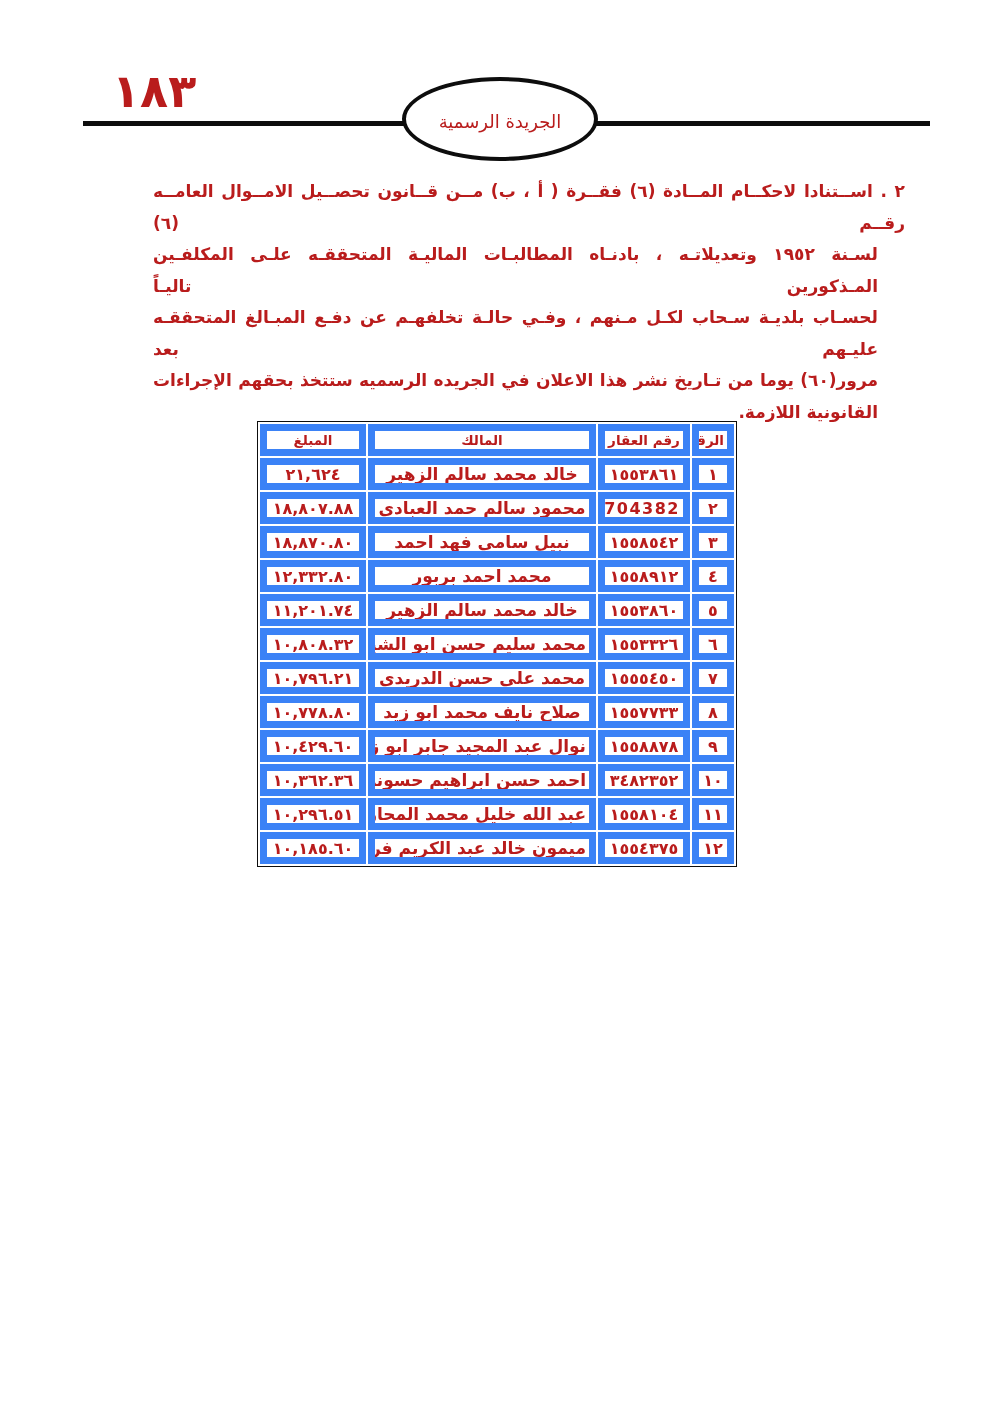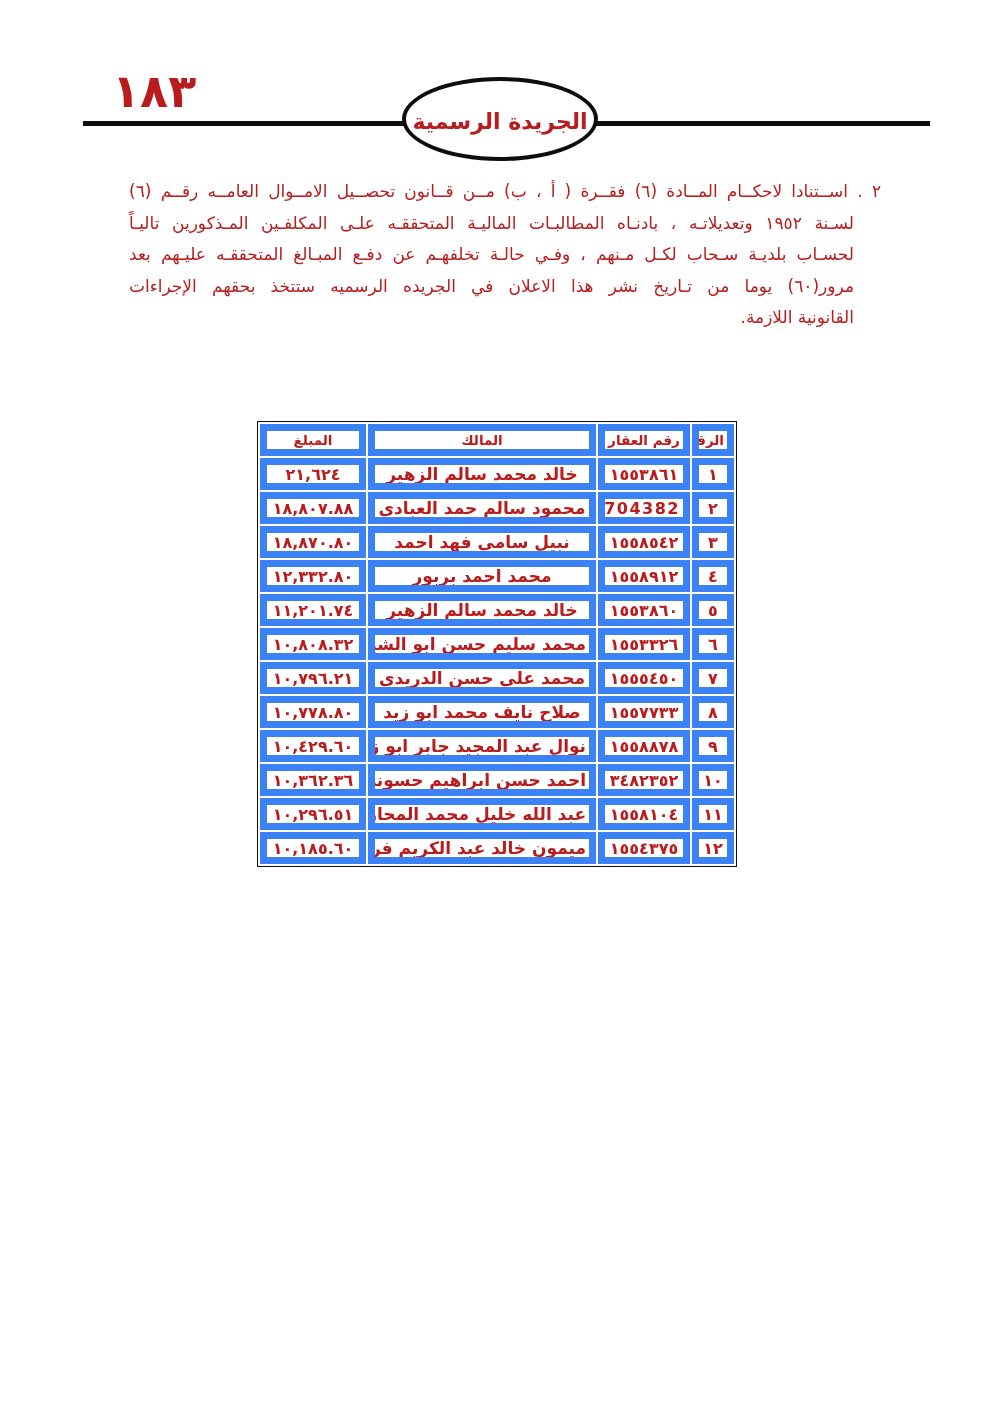--- a/index.html
+++ b/index.html
@@ -42,35 +42,35 @@
     background: #ffffff;
     border: 4px solid #0d0d0d;
     border-radius: 50%;
     box-sizing: border-box;
     display: flex;
     align-items: center;
     justify-content: center;
     z-index: 2;
   }
   .gazette-seal span {
-    font-size: 22px;
-    font-weight: bold;
+    font-size: 18px;
+    font-weight: normal;
     padding-top: 4px;
     text-align: right;
   }
 
   
   .notice {
     position: absolute;
     top: 176px;
-    right: 119px;
+    right: 95px;
     width: 752px;
     direction: rtl;
     font-size: 17px;
-    font-weight: normal;
+    font-weight: bold;
     line-height: 31.5px;
   }
   .notice .line {
     text-align: justify;
     text-align-last: justify;
   }
   .notice .line.l-cont { padding-right: 27px; }
   .notice .line.l-last { text-align-last: right; }
   .notice .marker { white-space: nowrap; }
 

